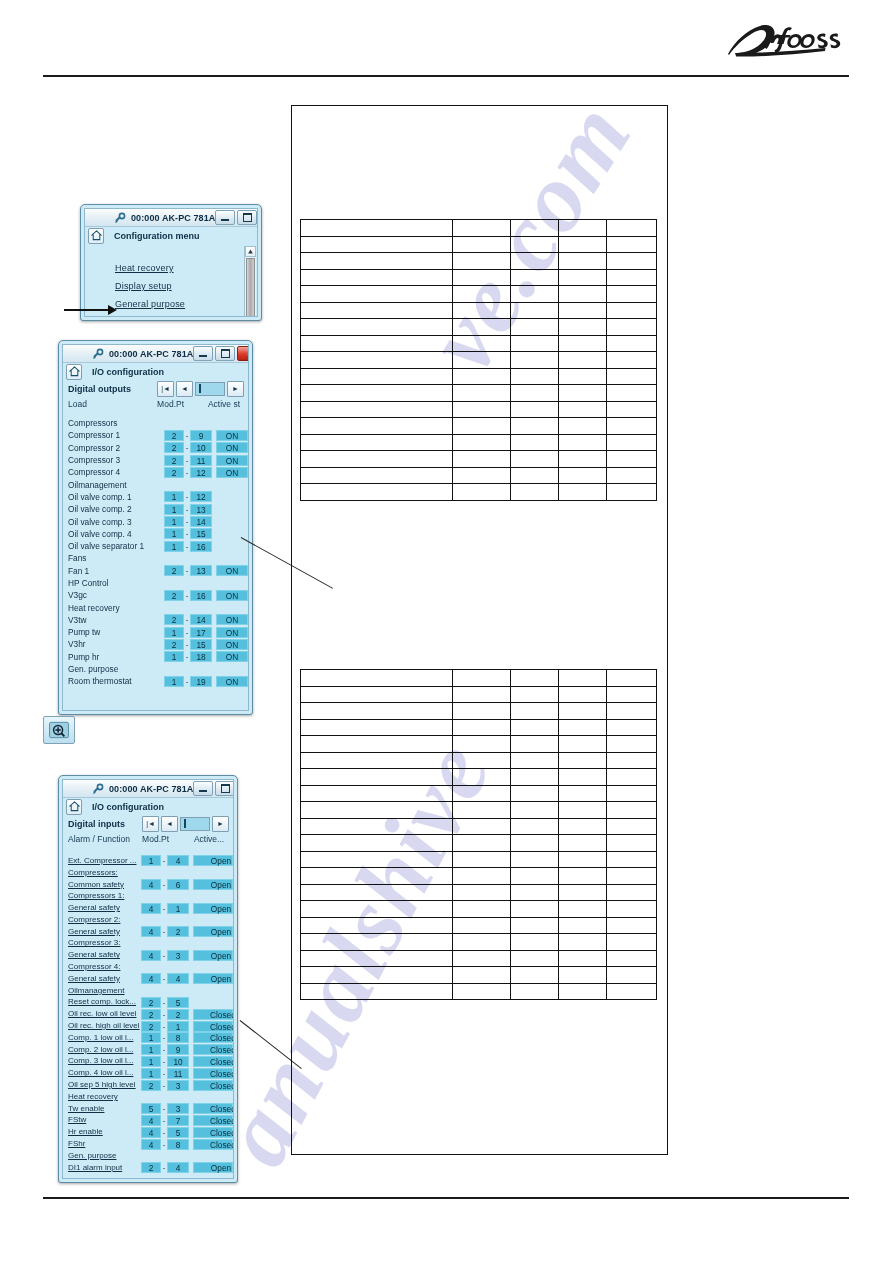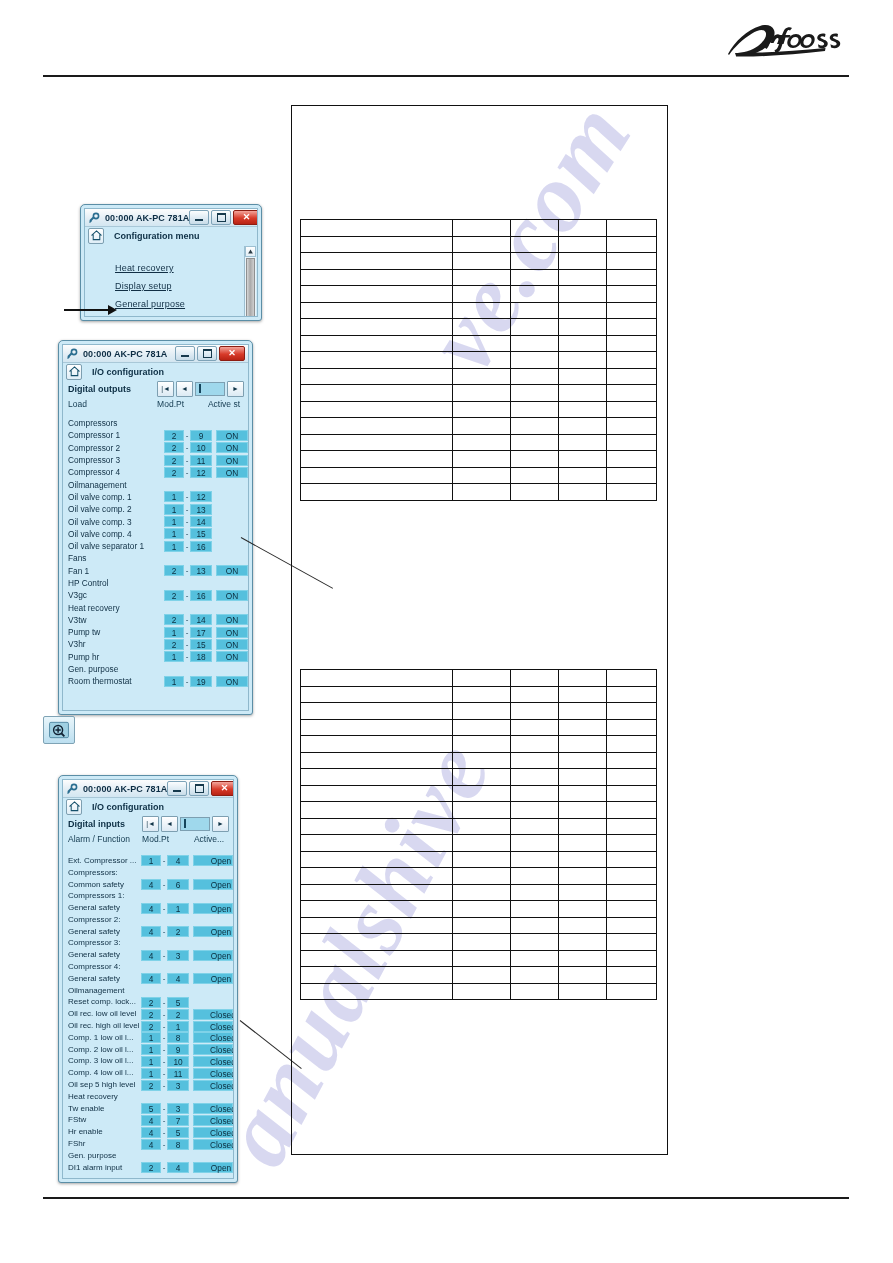--- a/index.html
+++ b/index.html
@@ -51,21 +51,21 @@
     position:absolute;left:3px;top:3px;right:3px;bottom:3px;
     background:#cdeaf7;
     border:1px solid #8fb8cc;
     box-sizing:border-box;
     overflow:hidden;
   }
   .titlebar{
     position:relative;height:17px;
     background:linear-gradient(#fdfdfd,#e3eef5 55%,#d3e6f1);
     border-bottom:1px solid #a9c8d8;
-    display:flex;align-items:center;
+    display:flex;align-items:center;padding-left:26px;
   }
   .tb-ico{
     width:14px;height:12px;margin-left:3px;margin-right:3px;
     position:relative;flex:0 0 auto;
   }
   .tb-ico svg{display:block;}
   .tb-title{
     font-size:9px;color:#0c2d44;font-weight:bold;
     white-space:nowrap;letter-spacing:.1px;
     flex:1 1 auto;
@@ -182,21 +182,21 @@
   .io-row .act{
     width:32px;height:11px;margin-left:4px;
     background:#55c0dd;color:#0a2d3e;
     font-size:8.3px;text-align:center;line-height:11px;
     border:1px solid #7fd2e8;box-sizing:border-box;
   }
   .io-row .act.empty,.io-row .mod.empty,.io-row .pt.empty{
     background:transparent;border-color:transparent;
   }
   #win-di .io-row{height:11.8px;}
-  #win-di .io-row .name{font-size:8px;}
+  #win-di .io-row .name{font-size:8px;text-decoration:underline;}
   #win-di .io-row .act{width:40px;padding-left:16px;}
   #win-di .io-list{padding-top:9px;}
 
   
   #zoom-btn{
     position:absolute;left:43px;top:716px;width:30px;height:26px;
     border:1px solid #7fa3b5;border-radius:2px;
     background:linear-gradient(#e9f6fb,#bcdff0);
     display:flex;align-items:center;justify-content:center;
   }

